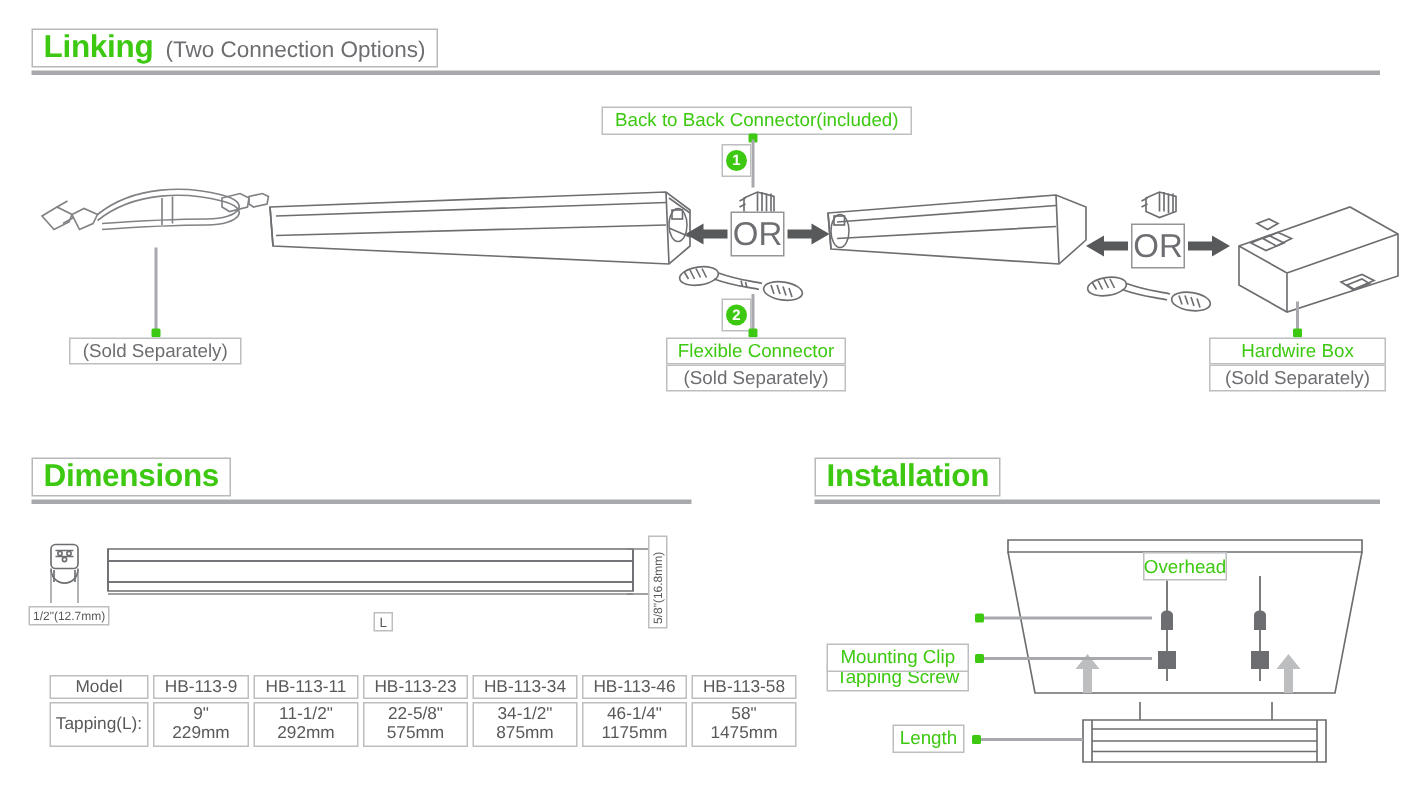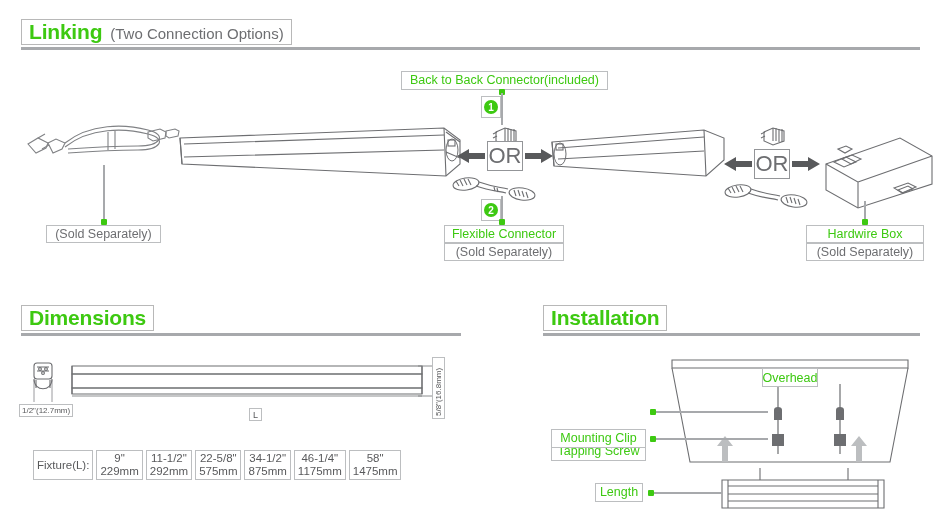--- a/index.html
+++ b/index.html
@@ -239,22 +239,31 @@
 
 <div class="vlabel" style="left:432px;top:357px;height:62px;">5/8"(16.8mm)</div>
 <svg class="abs" style="left:418px;top:362px;" width="16" height="50" viewBox="0 0 16 50">
   <g stroke="#808285" stroke-width="0.9">
       <path d="M0 4 L14 4 M0 34 L14 34"></path>
     </g>
 </svg>
 
 <table class="dim" style="left:30px;top:448px;">
   <tbody>
+      <tr>
+    <td class="hdr" style="width:58px;">Model</td>
+    <td style="width:56px;">HB-113-9</td>
+    <td style="width:62px;">HB-113-11</td>
+    <td style="width:62px;">HB-113-23</td>
+    <td style="width:62px;">HB-113-34</td>
+    <td style="width:62px;">HB-113-46</td>
+    <td style="width:62px;">HB-113-58</td>
+  </tr>
   <tr>
-    <td class="hdr">Fixture(L):</td>
+    <td class="hdr">Tapping(L):</td>
     <td class="lencell">
       <div class="in">9"</div>
       <div class="mm">229mm</div>
     </td>
     <td class="lencell">
       <div class="in">11-1/2"</div>
       <div class="mm">292mm</div>
     </td>
     <td class="lencell">
       <div class="in">22-5/8"</div>

